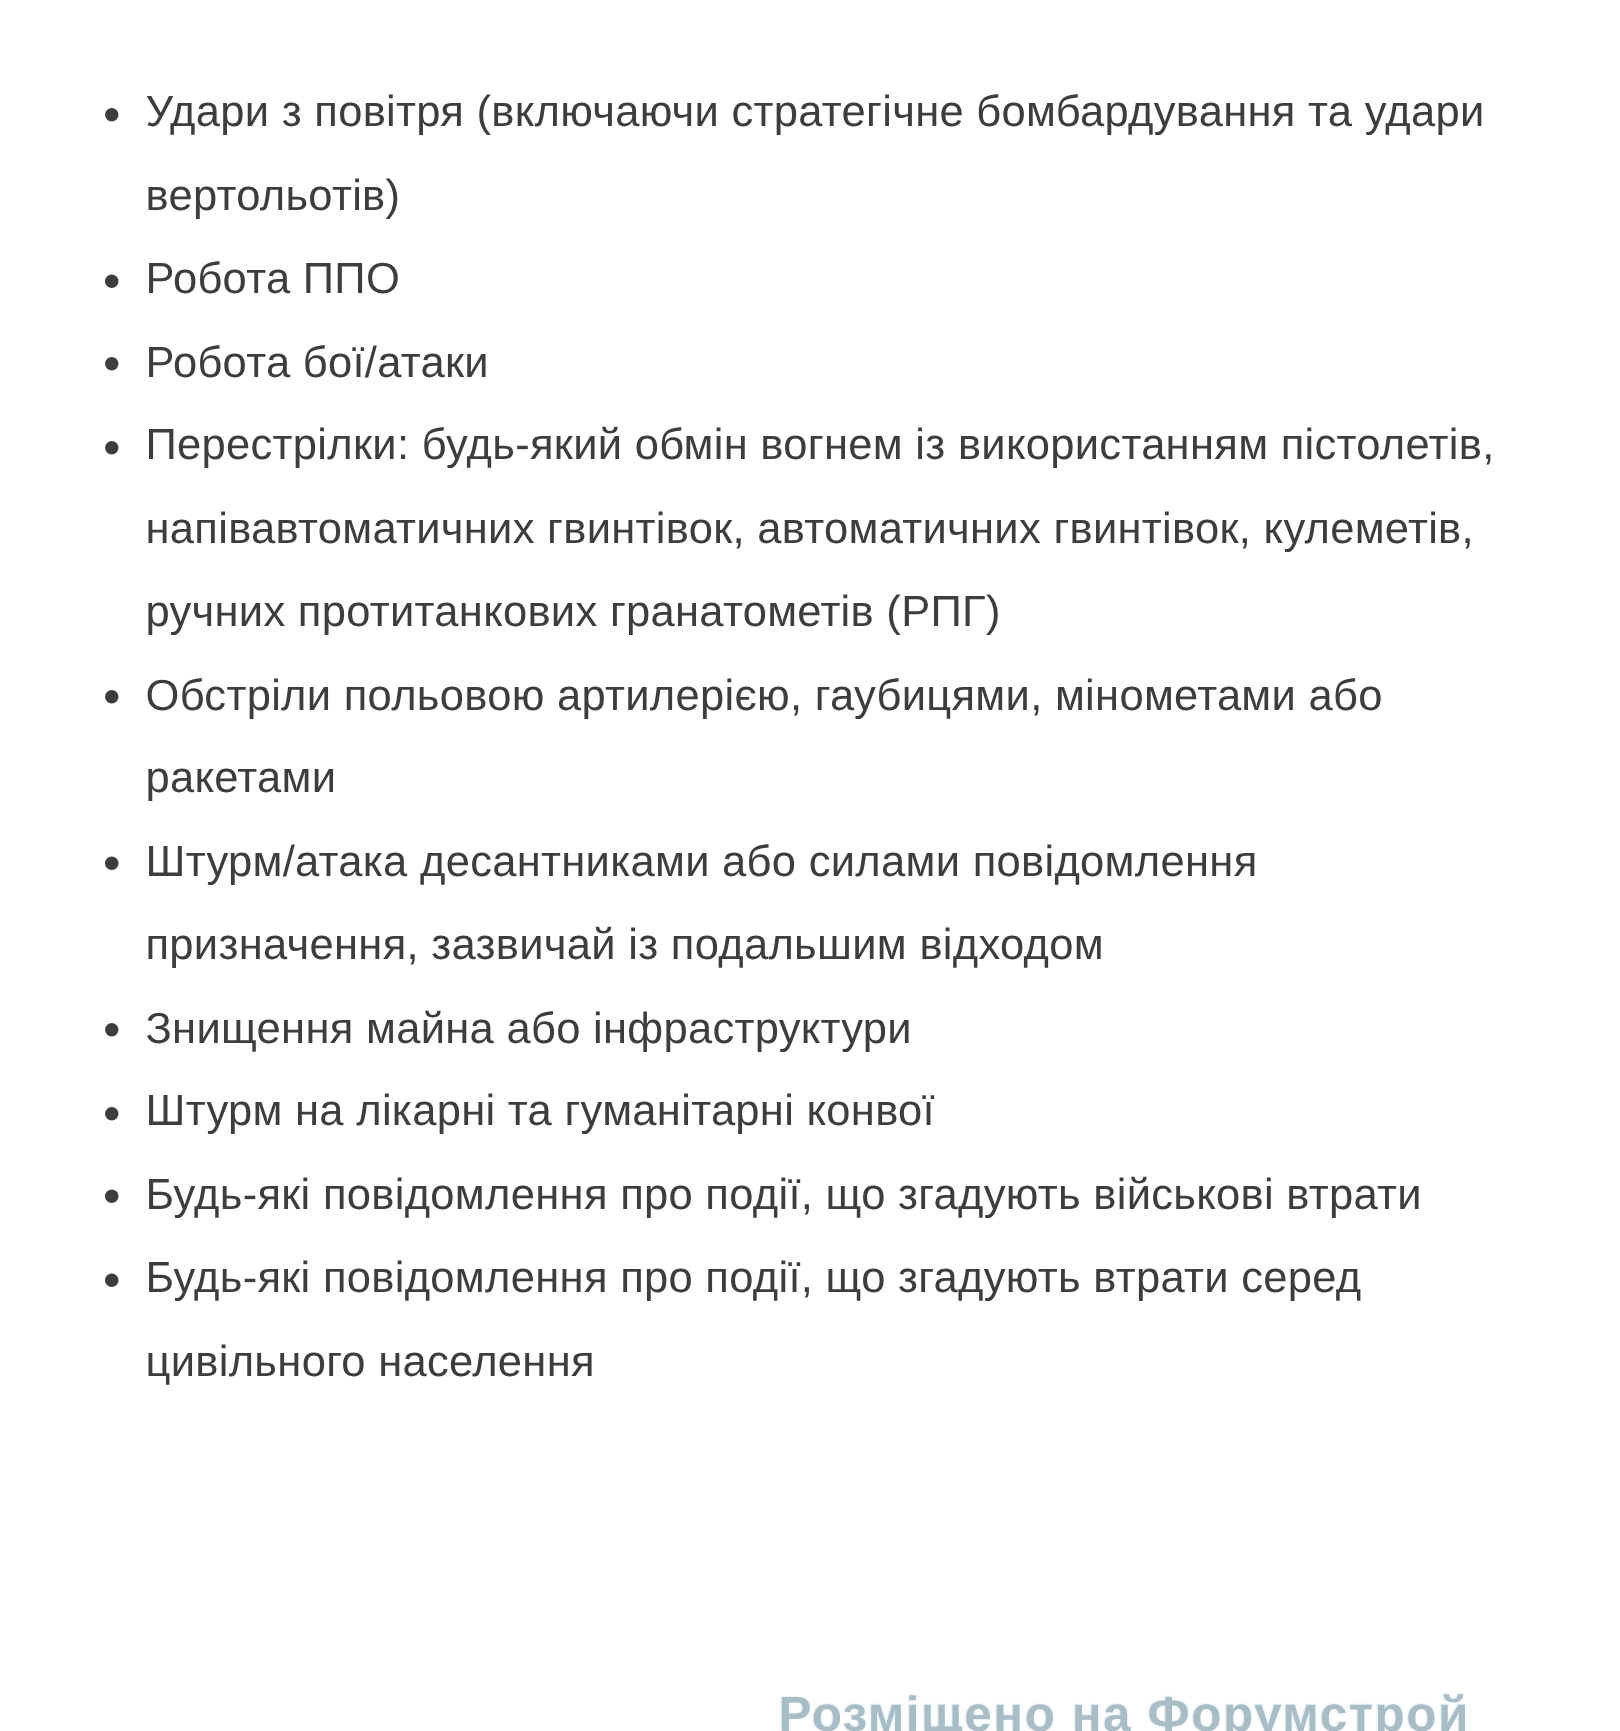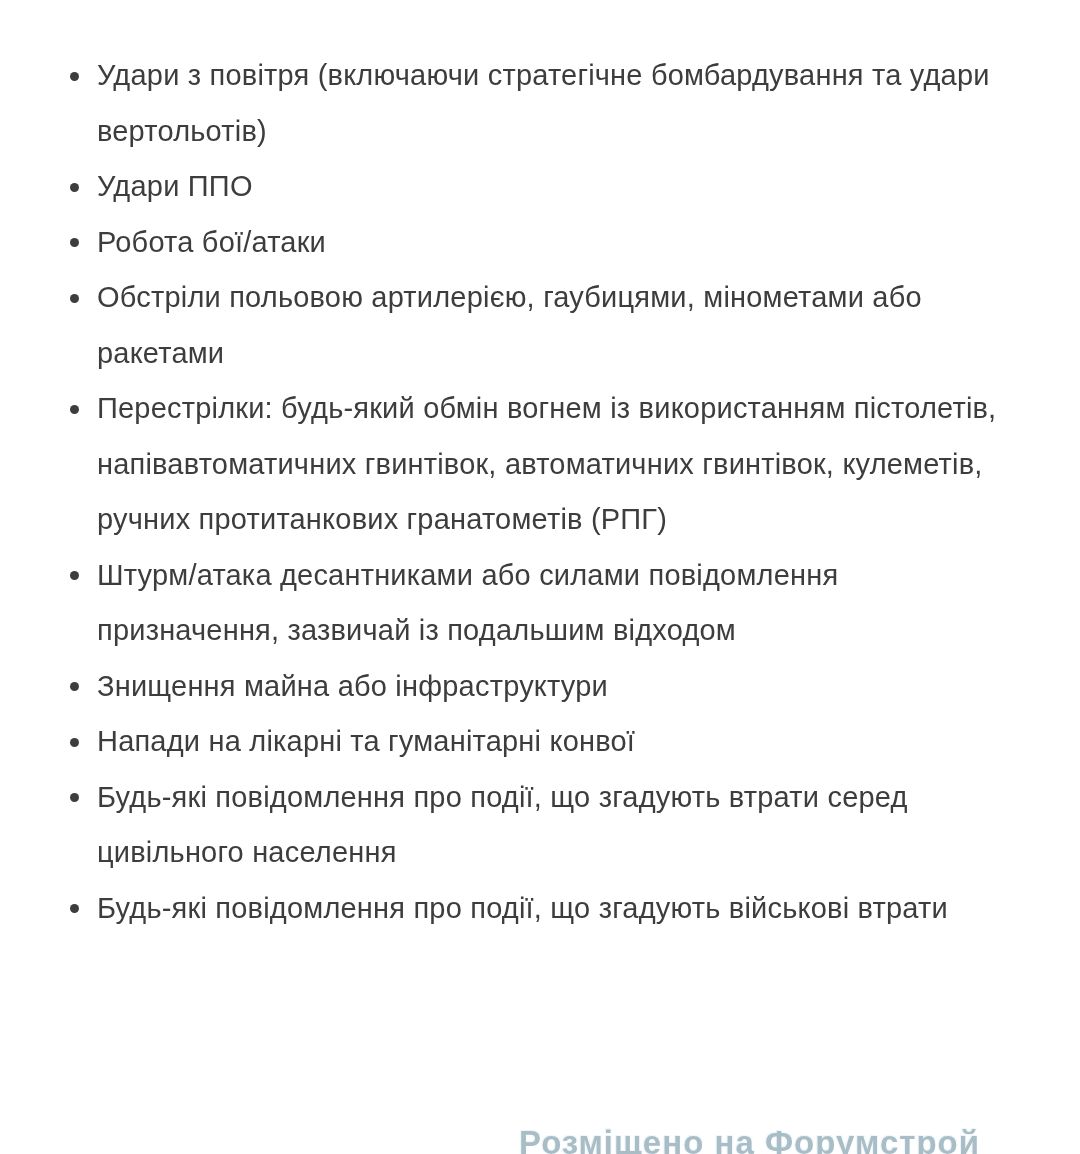--- a/index.html
+++ b/index.html
@@ -67,58 +67,58 @@
 
 <main class="page">
   <ul class="event-list" id="event-list">
   <li>
     <span class="bullet"></span>
     <span class="item-text">Удари з повітря (включаючи стратегічне бомбардування та удари вертольотів)</span>
   </li>
 
   <li>
     <span class="bullet"></span>
-    <span class="item-text">Удари ППО</span>
+    <span class="item-text">Робота ППО</span>
   </li>
 
   <li>
     <span class="bullet"></span>
     <span class="item-text">Робота бої/атаки</span>
   </li>
 
   <li>
     <span class="bullet"></span>
-    <span class="item-text">Обстріли польовою артилерією, гаубицями, мінометами або ракетами</span>
+    <span class="item-text">Перестрілки: будь-який обмін вогнем із використанням пістолетів, напівавтоматичних гвинтівок, автоматичних гвинтівок, кулеметів, ручних протитанкових гранатометів (РПГ)</span>
   </li>
 
   <li>
     <span class="bullet"></span>
-    <span class="item-text">Перестрілки: будь-який обмін вогнем із використанням пістолетів, напівавтоматичних гвинтівок, автоматичних гвинтівок, кулеметів, ручних протитанкових гранатометів (РПГ)</span>
+    <span class="item-text">Обстріли польовою артилерією, гаубицями, мінометами або ракетами</span>
   </li>
 
 
   <li>
     <span class="bullet"></span>
     <span class="item-text">Штурм/атака десантниками або силами повідомлення призначення, зазвичай із подальшим відходом</span>
   </li>
 
   <li>
     <span class="bullet"></span>
     <span class="item-text">Знищення майна або інфраструктури</span>
   </li>
 
   <li>
     <span class="bullet"></span>
-    <span class="item-text">Напади на лікарні та гуманітарні конвої</span>
+    <span class="item-text">Штурм на лікарні та гуманітарні конвої</span>
+  </li>
+
+  <li>
+    <span class="bullet"></span>
+    <span class="item-text">Будь-які повідомлення про події, що згадують військові втрати</span>
   </li>
 
   <li>
     <span class="bullet"></span>
     <span class="item-text">Будь-які повідомлення про події, що згадують втрати серед цивільного населення</span>
   </li>
-
-  <li>
-    <span class="bullet"></span>
-    <span class="item-text">Будь-які повідомлення про події, що згадують військові втрати</span>
-  </li>
 </ul>
   <div class="watermark">Розміщено на Форумстрой</div>
 </main>
 
 </body></html>

